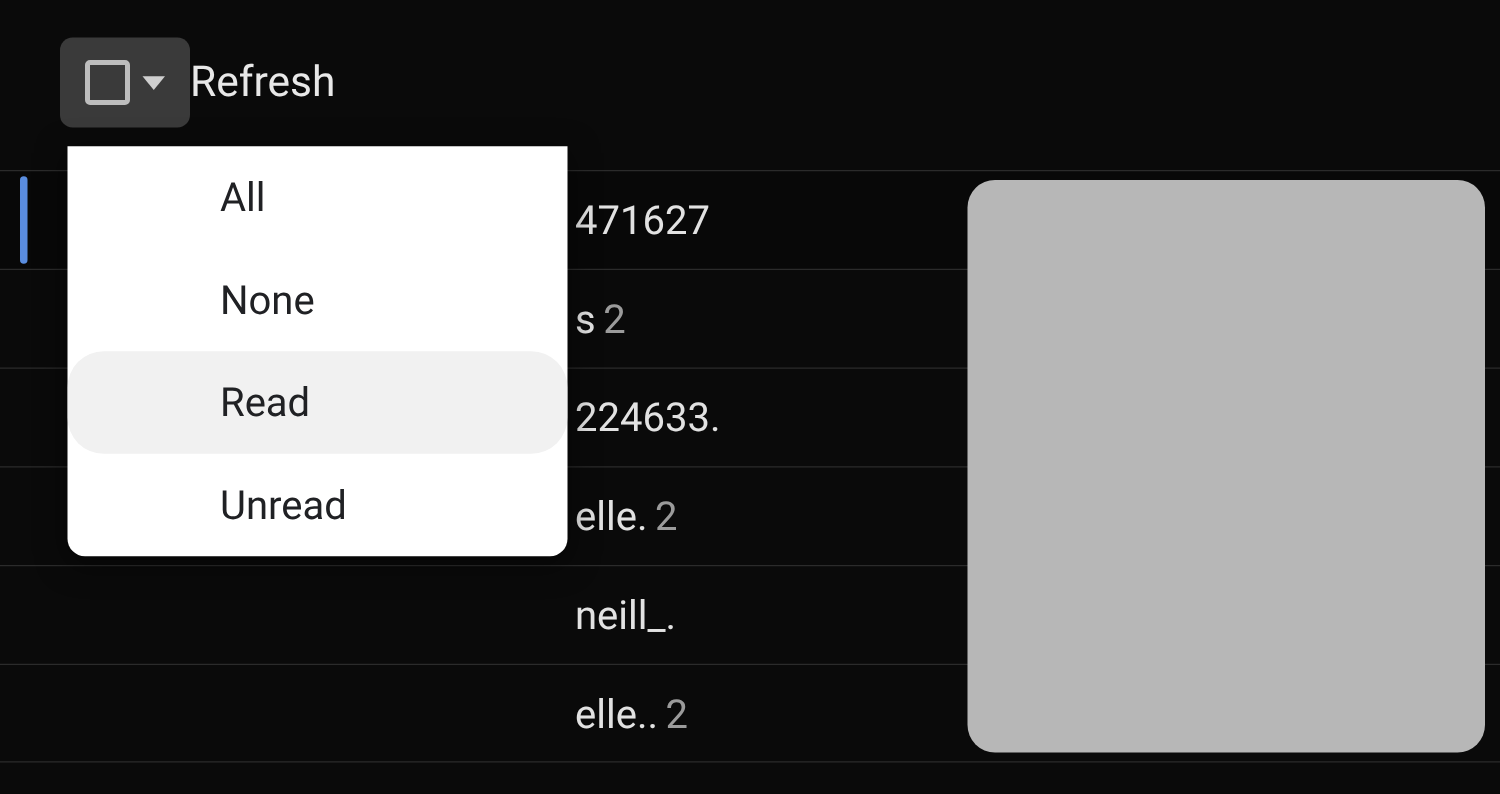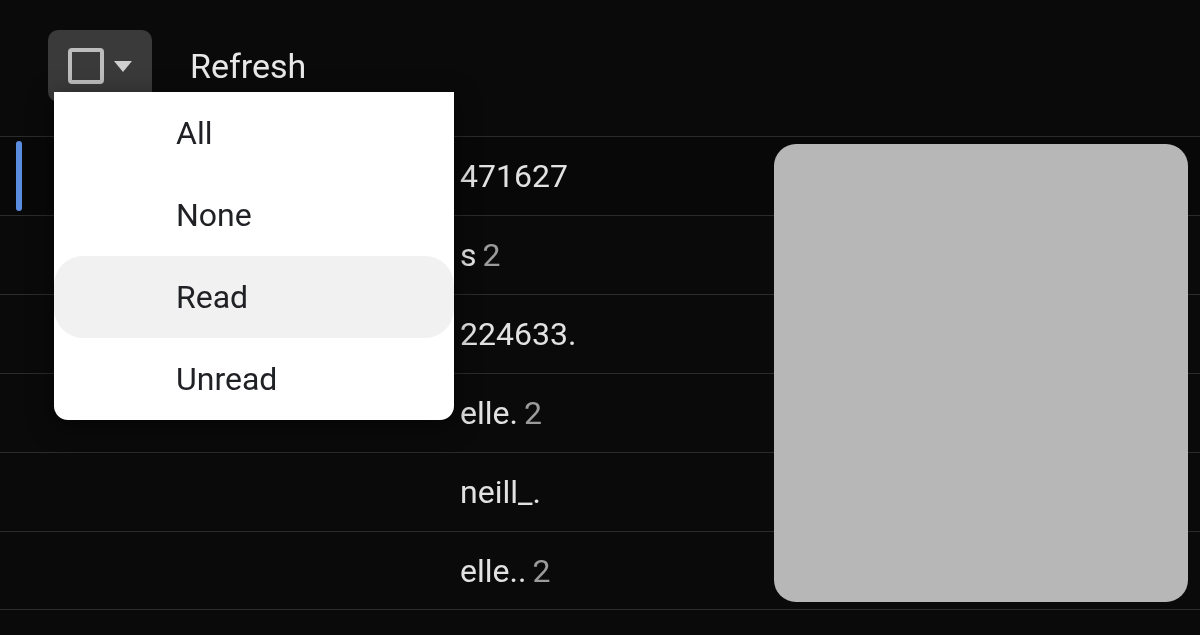--- a/index.html
+++ b/index.html
@@ -8,21 +8,20 @@
       height: 635px;
       background: #0a0a0a;
       font-family: -apple-system, BlinkMacSystemFont, "Segoe UI", Roboto, Arial, sans-serif;
       overflow: hidden;
       position: relative;
     }
     .toolbar {
       display: flex;
       align-items: center;
       padding: 30px 0 30px 48px;
-      gap: 38px;
     }
     .select-btn {
       display: flex;
       align-items: center;
       gap: 10px;
       background: #3a3a3a;
       border-radius: 10px;
       padding: 18px 20px;
       cursor: pointer;
     }
@@ -85,21 +84,21 @@
       position: absolute;
       top: 144px;
       right: 12px;
       width: 414px;
       height: 458px;
       background: #b7b7b7;
       border-radius: 22px;
     }
     .dropdown {
       position: absolute;
-      top: 92px;
+      top: 117px;
       left: 54px;
       width: 400px;
       background: #ffffff;
       border-radius: 0 0 14px 14px;
       box-shadow: 0 6px 24px rgba(0,0,0,0.5);
       overflow: hidden;
     }
     .dropdown-item {
       padding: 22px 0 22px 122px;
       font-size: 32px;

